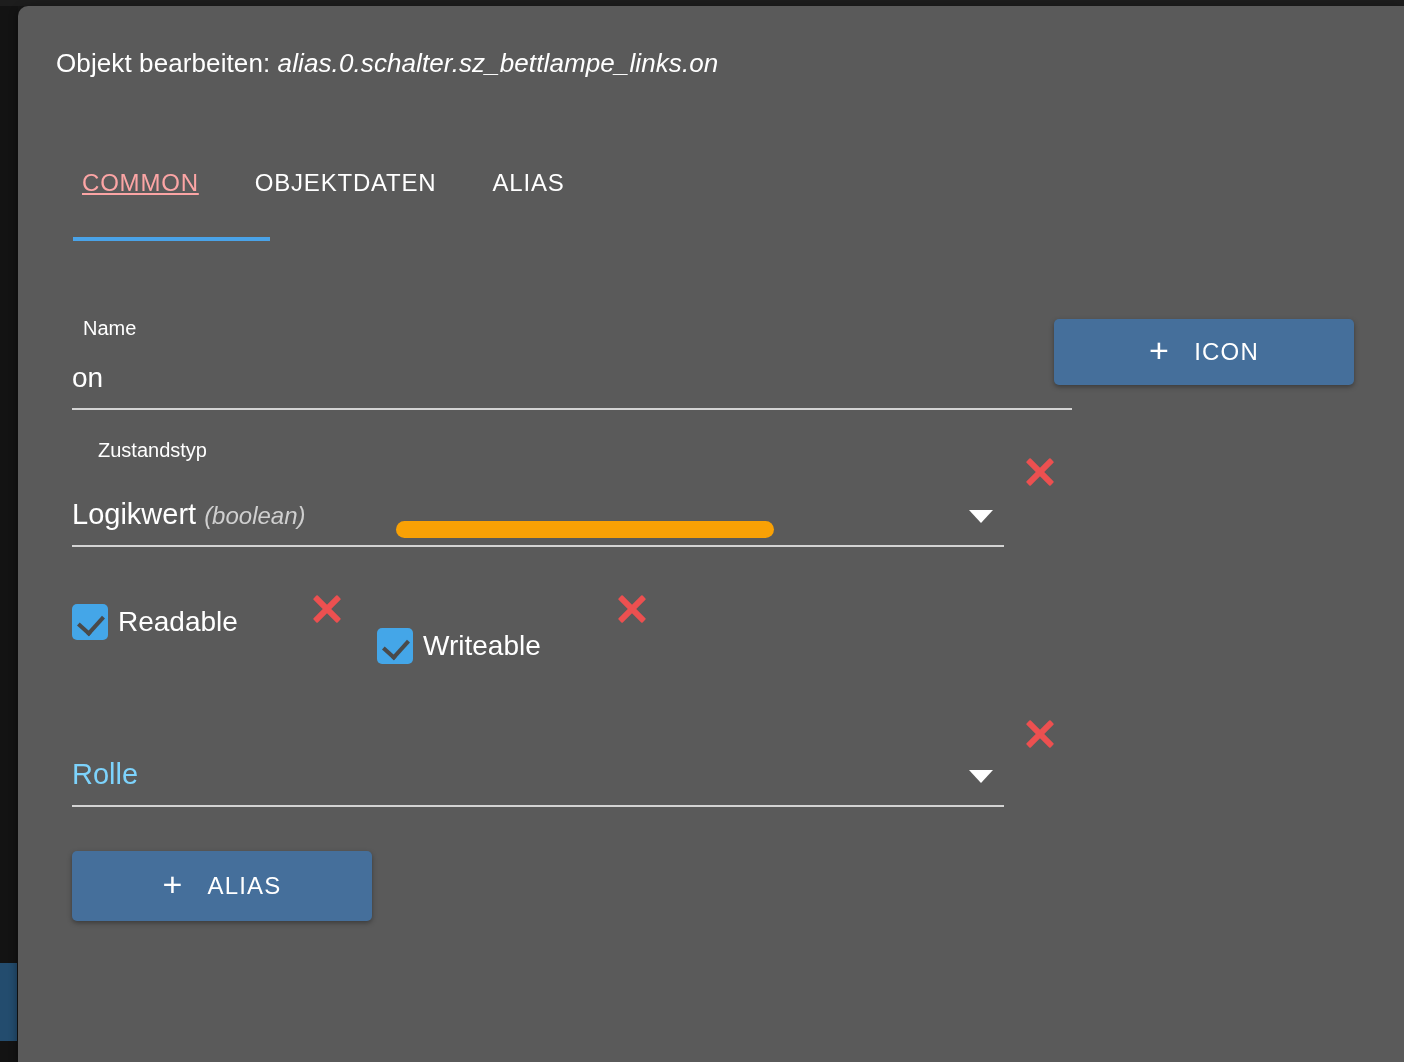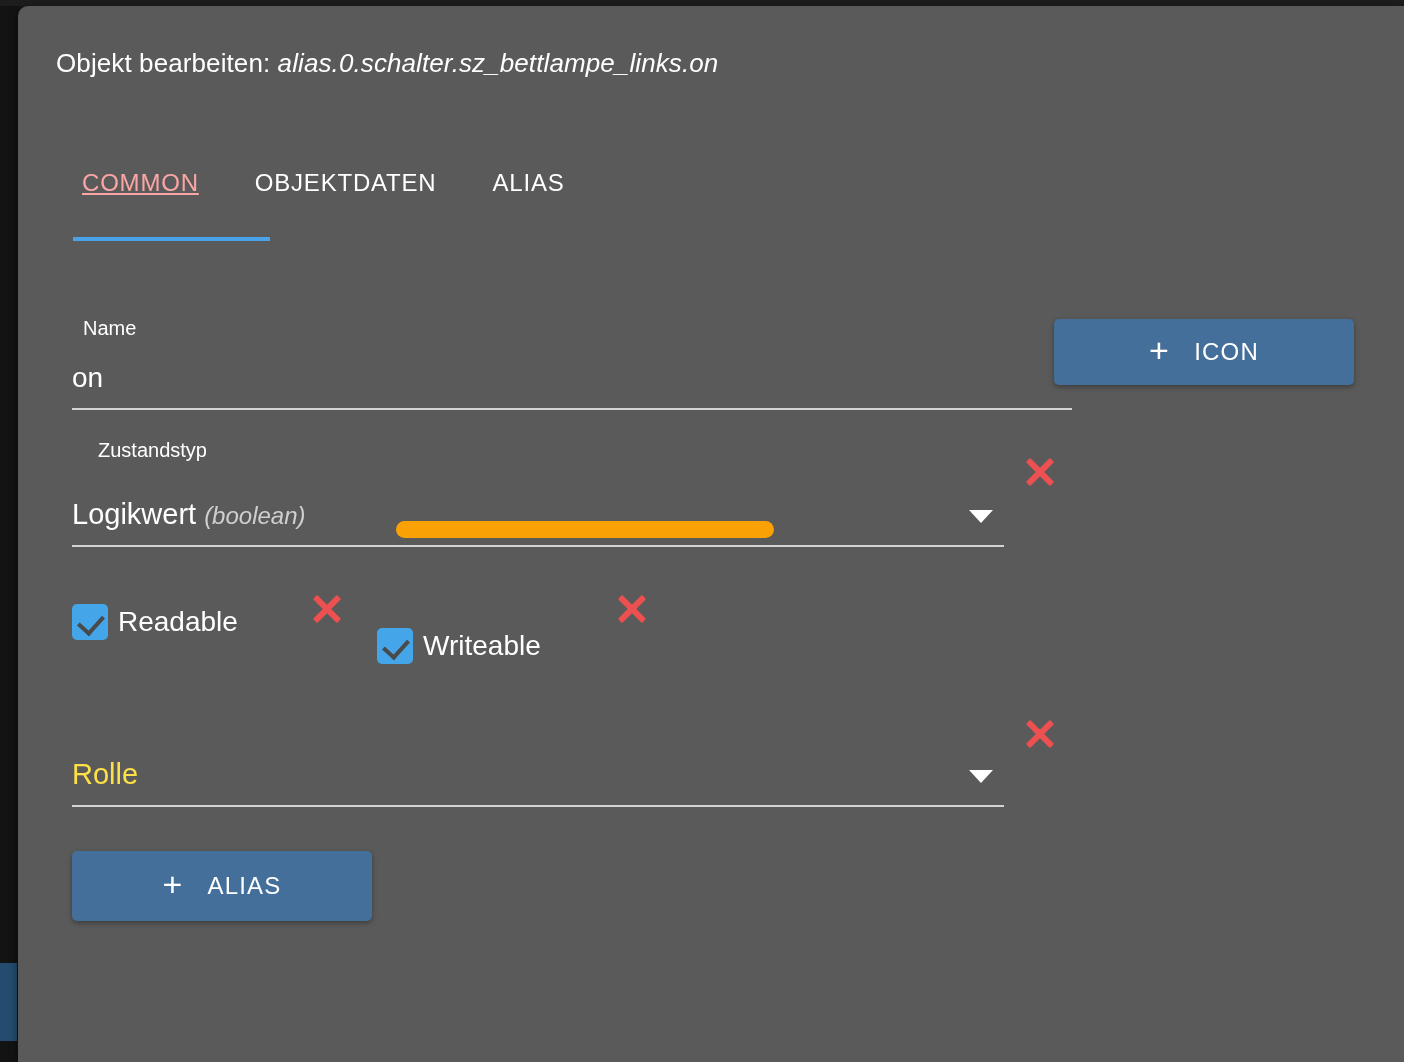--- a/index.html
+++ b/index.html
@@ -222,21 +222,21 @@
     font-size: 28px;
     color: #ffffff;
   }
 
   
   .rolle-label {
     position: absolute;
     left: 54px;
     top: 752px;
     font-size: 29px;
-    color: #fde047;
+    color: #7dd3fc;
   }
   .rolle-underline {
     position: absolute;
     left: 54px;
     top: 799px;
     width: 932px;
     height: 2px;
     background: #d4d4d4;
   }
 

